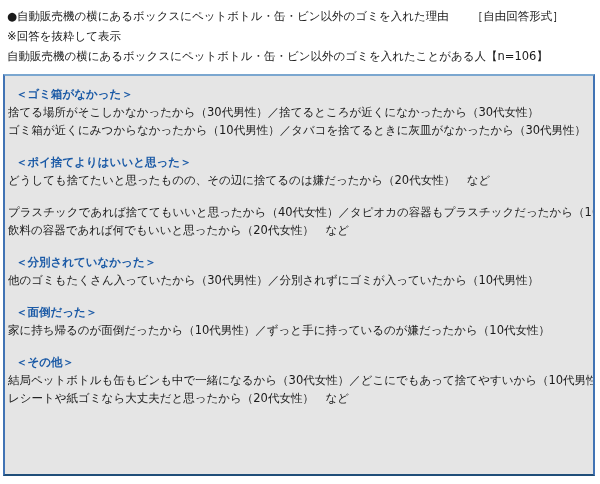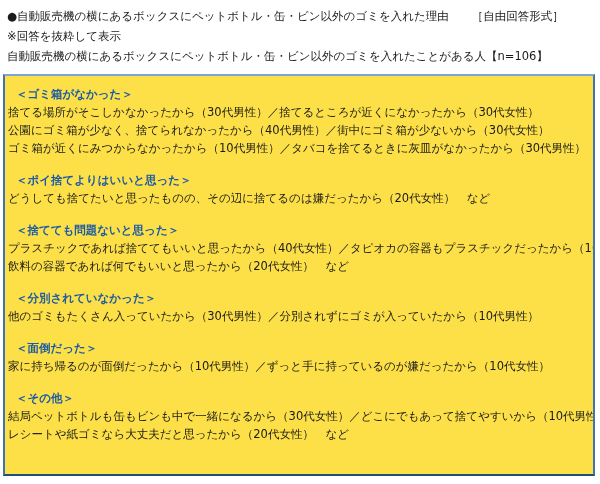--- a/index.html
+++ b/index.html
@@ -26,21 +26,21 @@
   .responses-box {
     box-sizing: border-box;
     margin: 8px 5px 0 3px;
     height: 402px;
     border-top: 2px solid #7ba7d0;
     border-left: 2px solid #4173b4;
     border-right: 2px solid #4173b4;
     border-bottom: 2px solid #1f4e79;
     padding: 9px 4px 4px 3px;
     overflow: hidden;
-    background: #fde047;
+    background: #e5e5e5;
   }
   .section {
     margin-bottom: 14px;
   }
   .section:last-child {
     margin-bottom: 0;
   }
   .section-title {
     font-size: 11.5px;
     line-height: 18px;
@@ -63,31 +63,29 @@
   <div class="top-line">●自動販売機の横にあるボックスにペットボトル・缶・ビン以外のゴミを入れた理由　　［自由回答形式］</div>
   <div class="top-line">※回答を抜粋して表示</div>
   <div class="top-line">自動販売機の横にあるボックスにペットボトル・缶・ビン以外のゴミを入れたことがある人【n=106】</div>
 </div>
 
 <div class="responses-box">
 
   <div class="section">
     <div class="section-title">＜ゴミ箱がなかった＞</div>
     <div class="response-line">捨てる場所がそこしかなかったから（30代男性）／捨てるところが近くになかったから（30代女性）</div>
-    <div class="response-line">公園にゴミ箱が少なく、捨てられなかったから（40代男性）／街中にゴミ箱が少ないから（30代女性）</div>
     <div class="response-line">ゴミ箱が近くにみつからなかったから（10代男性）／タバコを捨てるときに灰皿がなかったから（30代男性）　など</div>
   </div>
 
   <div class="section">
     <div class="section-title">＜ポイ捨てよりはいいと思った＞</div>
     <div class="response-line">どうしても捨てたいと思ったものの、その辺に捨てるのは嫌だったから（20代女性）　など</div>
   </div>
 
   <div class="section">
-    <div class="section-title">＜捨てても問題ないと思った＞</div>
     <div class="response-line">プラスチックであれば捨ててもいいと思ったから（40代女性）／タピオカの容器もプラスチックだったから（10代女性）</div>
     <div class="response-line">飲料の容器であれば何でもいいと思ったから（20代女性）　など</div>
   </div>
 
   <div class="section">
     <div class="section-title">＜分別されていなかった＞</div>
     <div class="response-line">他のゴミもたくさん入っていたから（30代男性）／分別されずにゴミが入っていたから（10代男性）</div>
   </div>
 
   <div class="section">

